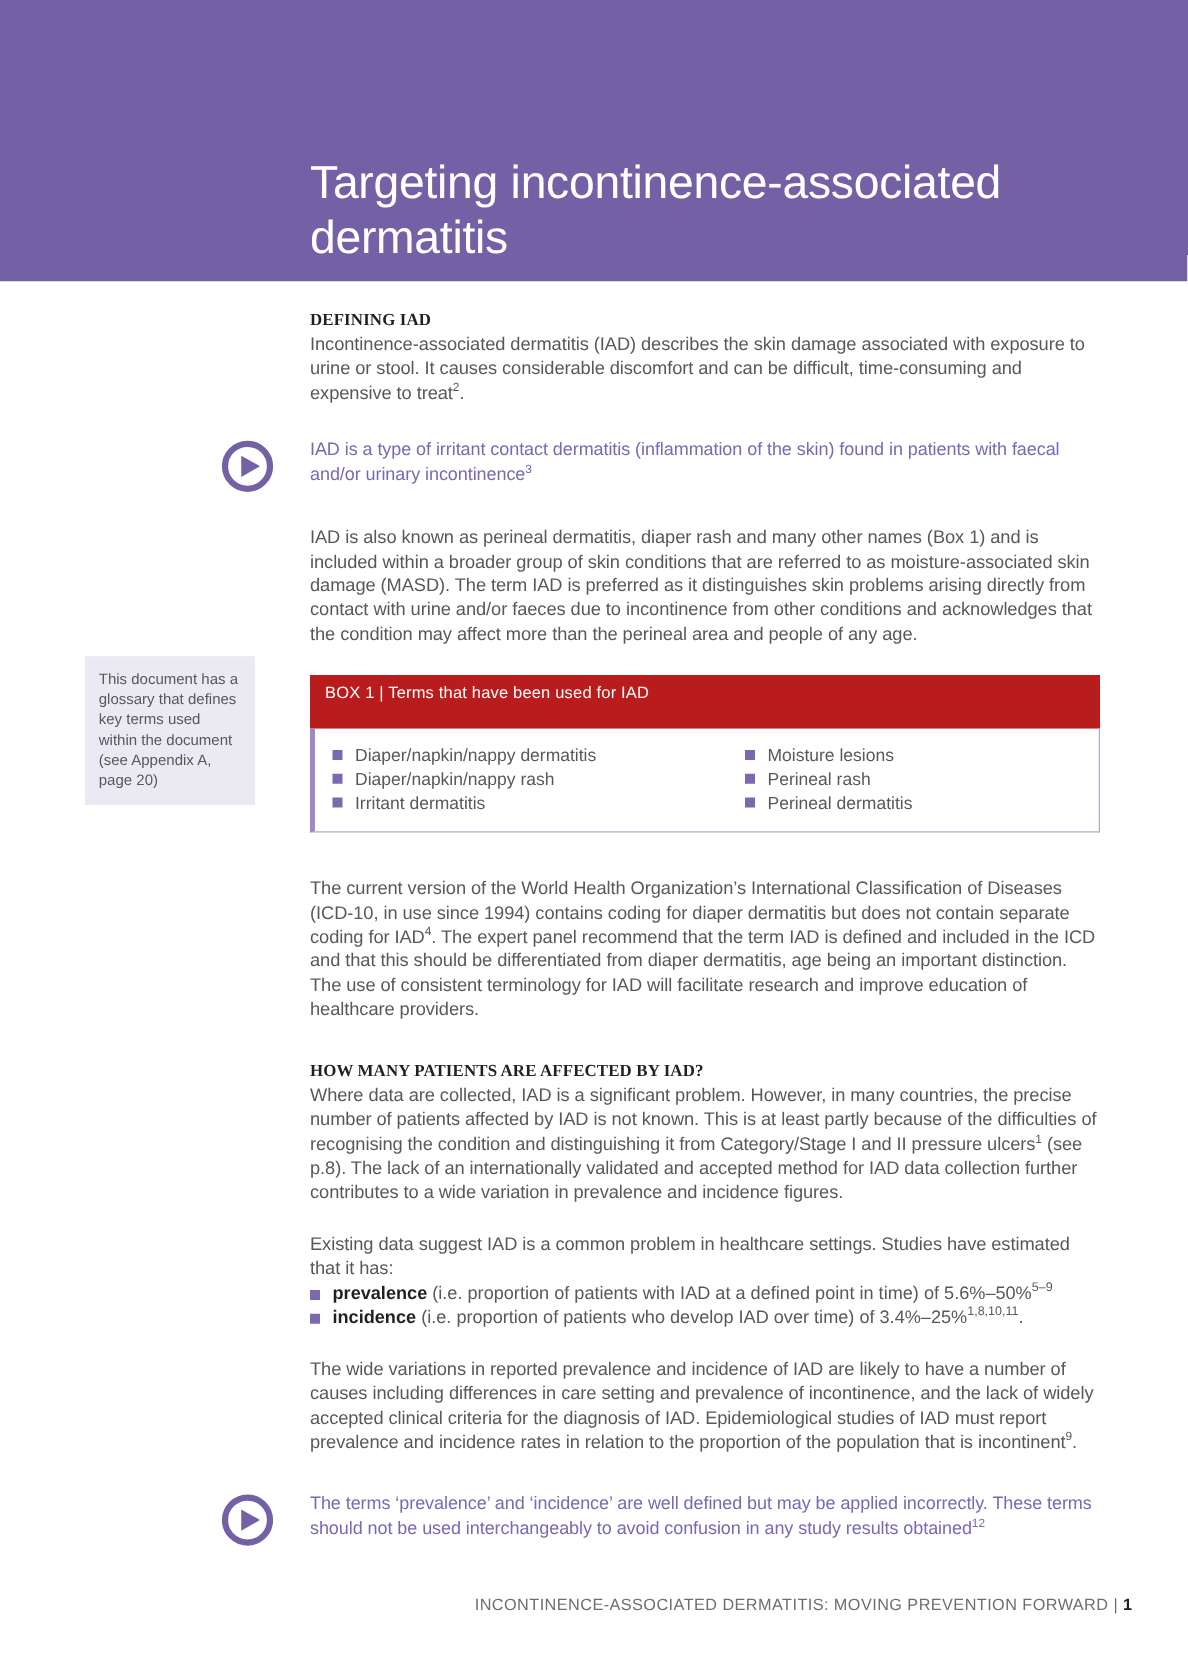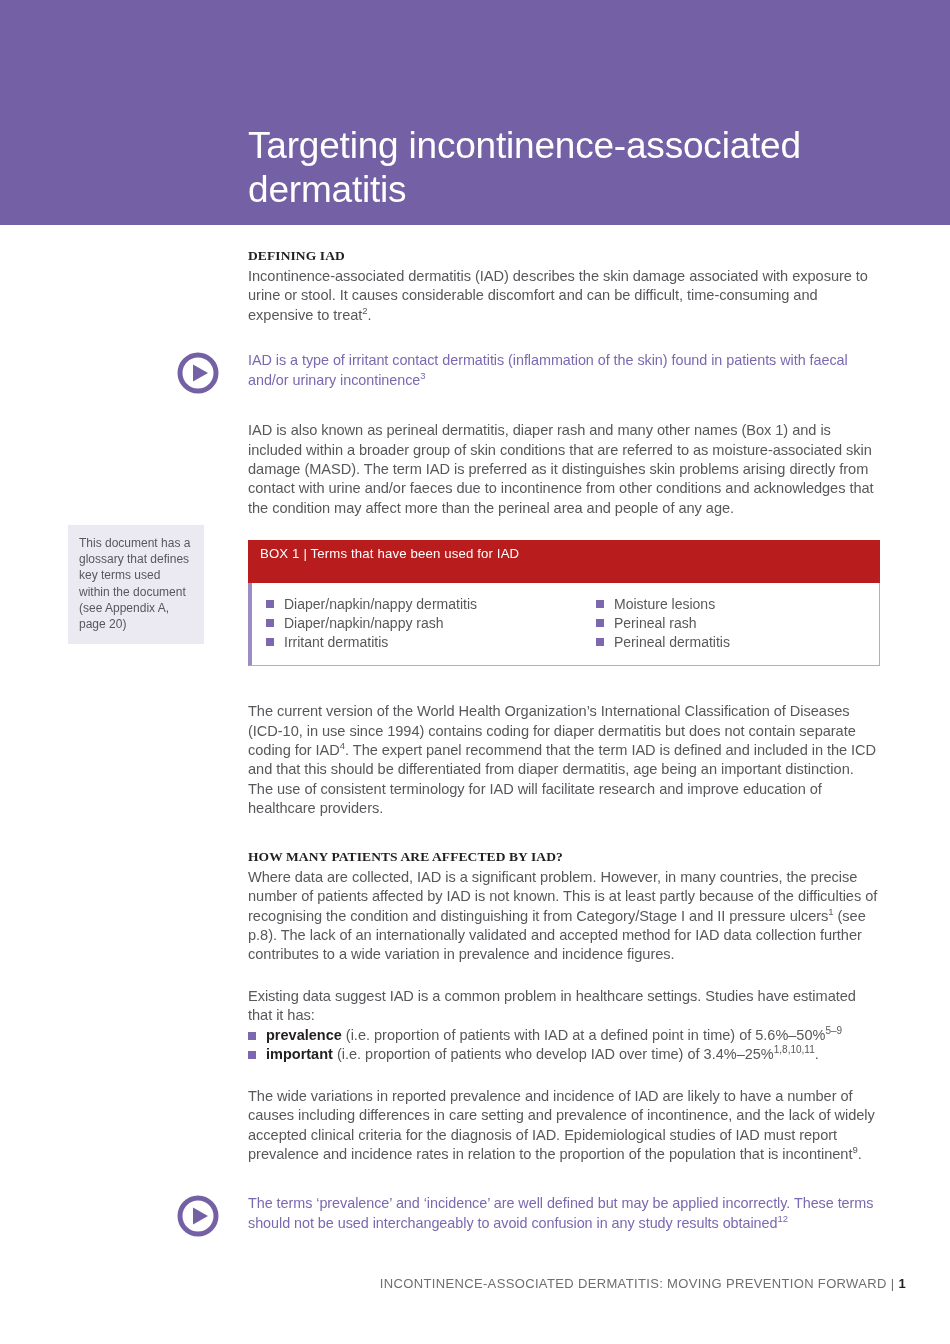--- a/index.html
+++ b/index.html
@@ -239,21 +239,21 @@
   <p class="body-text">Where data are collected, IAD is a significant problem. However, in many countries, the precise number of patients affected by IAD is not known. This is at least partly because of the difficulties of recognising the condition and distinguishing it from Category/Stage I and II pressure ulcers<sup>1</sup> (see p.8). The lack of an internationally validated and accepted method for IAD data collection further contributes to a wide variation in prevalence and incidence figures.</p>
 
   <div class="spacer-22"></div>
 
   <p class="body-text">Existing data suggest IAD is a common problem in healthcare settings. Studies have estimated that it has:</p>
 
   <div class="stat-item">
     <span class="sq"></span><strong>prevalence</strong><span> (i.e. proportion of patients with IAD at a defined point in time) of 5.6%–50%<sup>5–9</sup></span>
   </div>
   <div class="stat-item">
-    <span class="sq"></span><strong>important</strong><span> (i.e. proportion of patients who develop IAD over time) of 3.4%–25%<sup>1,8,10,11</sup>.</span>
+    <span class="sq"></span><strong>incidence</strong><span> (i.e. proportion of patients who develop IAD over time) of 3.4%–25%<sup>1,8,10,11</sup>.</span>
   </div>
 
   <div class="spacer-22"></div>
 
   <p class="body-text">The wide variations in reported prevalence and incidence of IAD are likely to have a number of causes including differences in care setting and prevalence of incontinence, and the lack of widely accepted clinical criteria for the diagnosis of IAD. Epidemiological studies of IAD must report prevalence and incidence rates in relation to the proportion of the population that is incontinent<sup>9</sup>.</p>
 
   <div class="spacer-30"></div>
 
   <div class="callout">
     <span class="play-icon">

